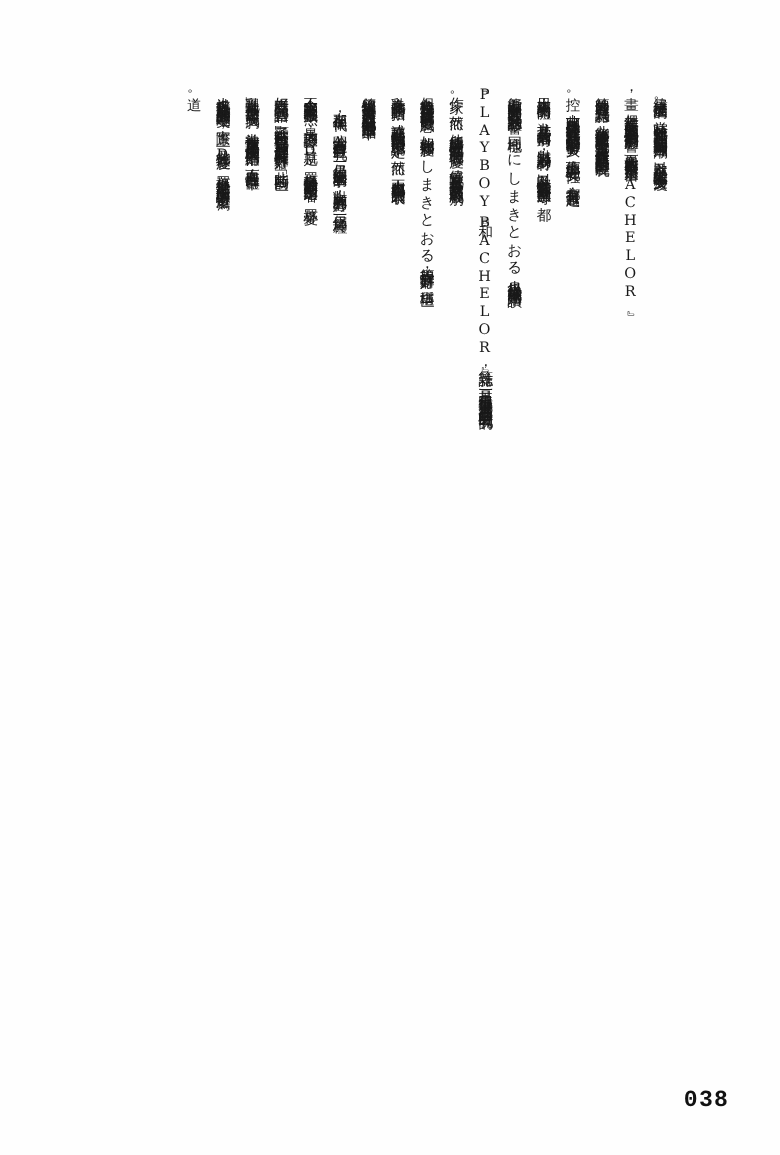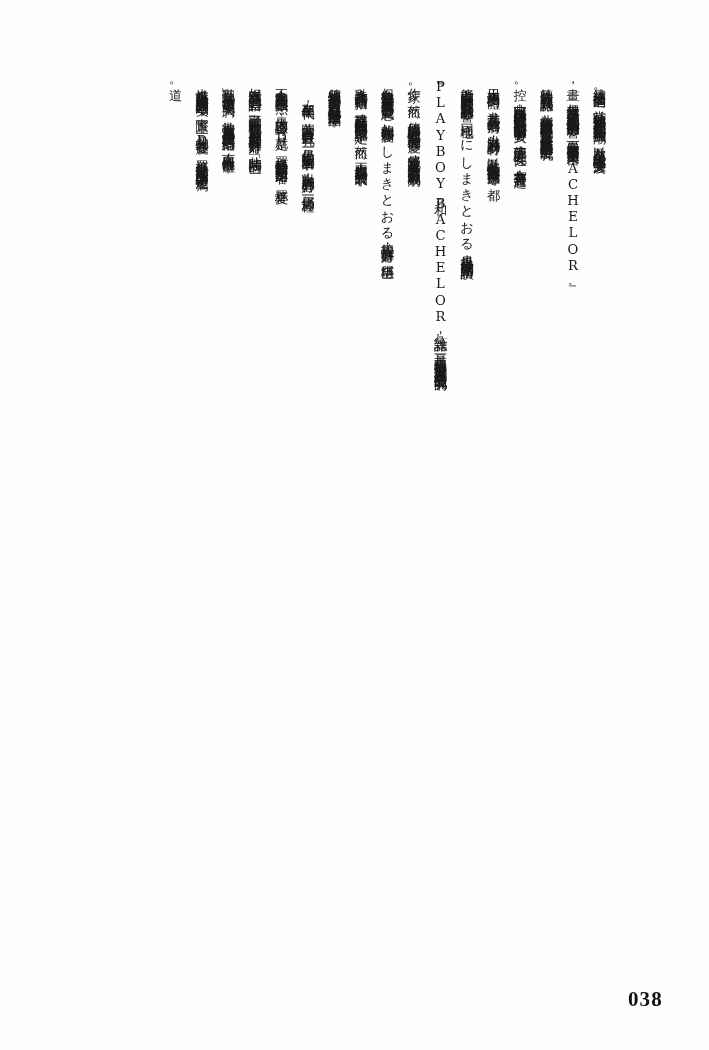--- a/index.html
+++ b/index.html
@@ -54,21 +54,21 @@
   .col.short-3 { height: 700px; }
 
   .page-number {
     position: absolute;
     right: 46px;
     bottom: 38px;
     font-size: 21px;
     font-weight: bold;
     letter-spacing: 1.2px;
     color: #111111;
-    font-family: Liberation Serif, serif;
+    font-family: Liberation Mono, monospace;
   }
 </style>
 </head>
 <body>
 
 <div class="page">
 
   <div class="body-text">
     <div class="col">緯是這麼描述的。當時他雖然知道八〇年代初期的蘿莉控風潮，以及在那之後誕生的美少女漫</div>
     <div class="col">畫，但其作品反而更多地是受到色情劇畫的影響。而最大的衝擊果然還是來自『BACHELOR』</div>

